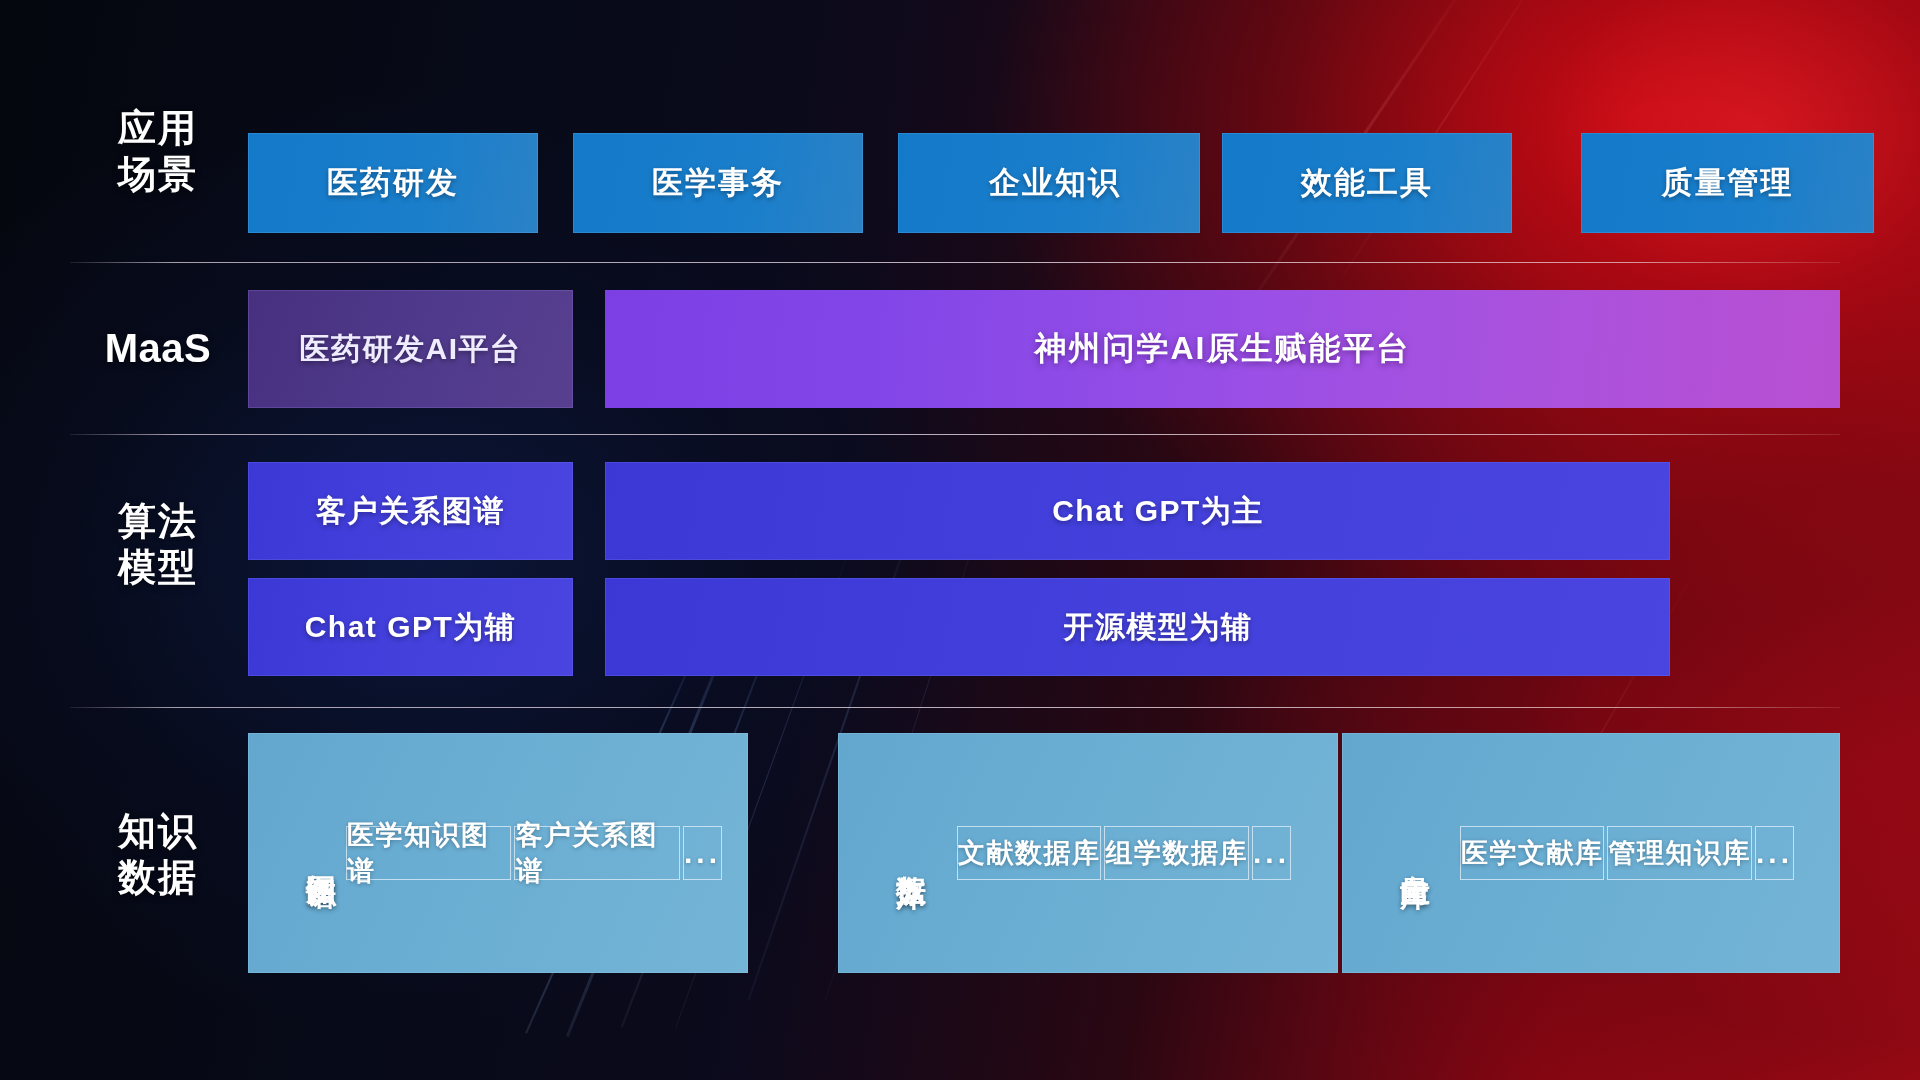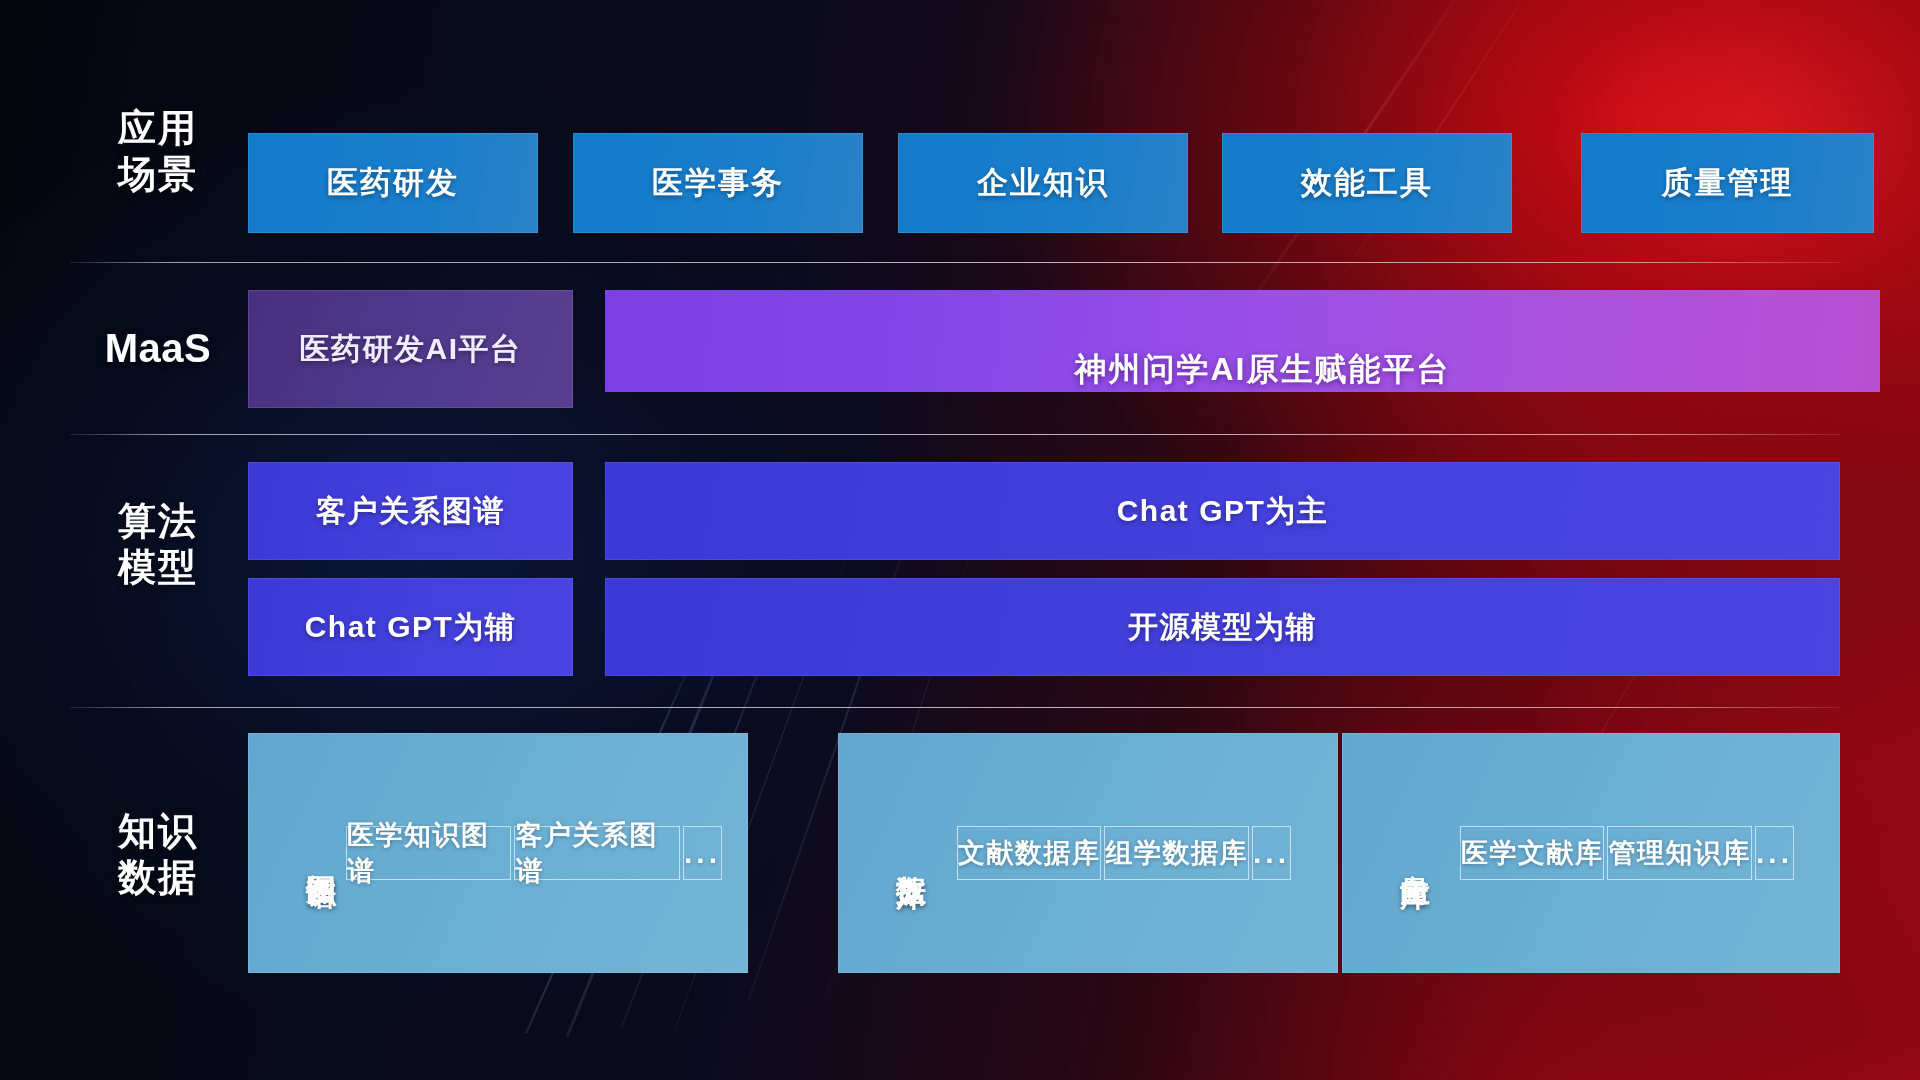--- a/index.html
+++ b/index.html
@@ -94,40 +94,39 @@
     width: 325px; height: 118px;
     background: linear-gradient(110deg, #47307e 0%, #503a8c 55%, #58408f 100%);
     display: flex; align-items: center; justify-content: center;
     color: #f0ecff; font-size: 30px; font-weight: bold; letter-spacing: 1.5px;
     text-shadow: 0 2px 5px rgba(0,0,0,0.4);
     box-shadow: 0 0 0 1px rgba(150,120,220,0.28) inset;
   }
   .maas-bar {
     position: absolute;
     top: 290px; left: 605px;
-    width: 1235px; height: 102px;
+    width: 1235px; height: 118px;
     background: linear-gradient(95deg, #7b3fe4 0%, #8246e8 22%, #9a4fe6 52%, #ab52dd 76%, #b84fd2 100%);
-    display: flex; align-items: flex-end; justify-content: center;
+    display: flex; align-items: center; justify-content: center;
     color: #ffffff; font-size: 32px; font-weight: bold; letter-spacing: 2px;
     text-shadow: 0 2px 6px rgba(40,0,70,0.5);
-    padding-left: 40px;
   }
 
   
   .algo-box {
     position: absolute;
     height: 98px;
     background: linear-gradient(100deg, #3b38d6 0%, #4340dc 50%, #4a44e0 100%);
     display: flex; align-items: center; justify-content: center;
     color: #ffffff; font-size: 30px; font-weight: bold; letter-spacing: 1.5px;
     text-shadow: 0 2px 5px rgba(0,0,0,0.35);
     box-shadow: 0 0 0 1px rgba(130,130,255,0.22) inset;
   }
   .algo-box.l { left: 248px; width: 325px; }
-  .algo-box.r { left: 605px; width: 1235px; }
+  .algo-box.r { left: 605px; width: 1024px; padding-left: 41px; }
   .algo-box.t { top: 462px; }
   .algo-box.b { top: 578px; }
 
   
   .kd-group {
     position: absolute;
     top: 733px;
     height: 240px;
     background: linear-gradient(115deg, #63a7cf 0%, #6aaed3 45%, #74b4d6 100%);
     display: flex;
@@ -187,21 +186,21 @@
     <div>应用</div>
     <div>场景</div>
   </div>
 
   <div class="scene-box" style="left:248px; width:290px;">
     <span>医药研发</span>
   </div>
   <div class="scene-box" style="left:573px; width:290px;">
     <span>医学事务</span>
   </div>
-  <div class="scene-box" style="left:898px; width:290px;">
+  <div class="scene-box" style="left:898px; width:290px;padding-left:12px;">
     <span>企业知识</span>
   </div>
   <div class="scene-box" style="left:1222px; width:290px;">
     <span>效能工具</span>
   </div>
   <div class="scene-box" style="left:1581px; width:293px;">
     <span>质量管理</span>
   </div>
 
   <div class="divider" style="top:262px;"></div>

